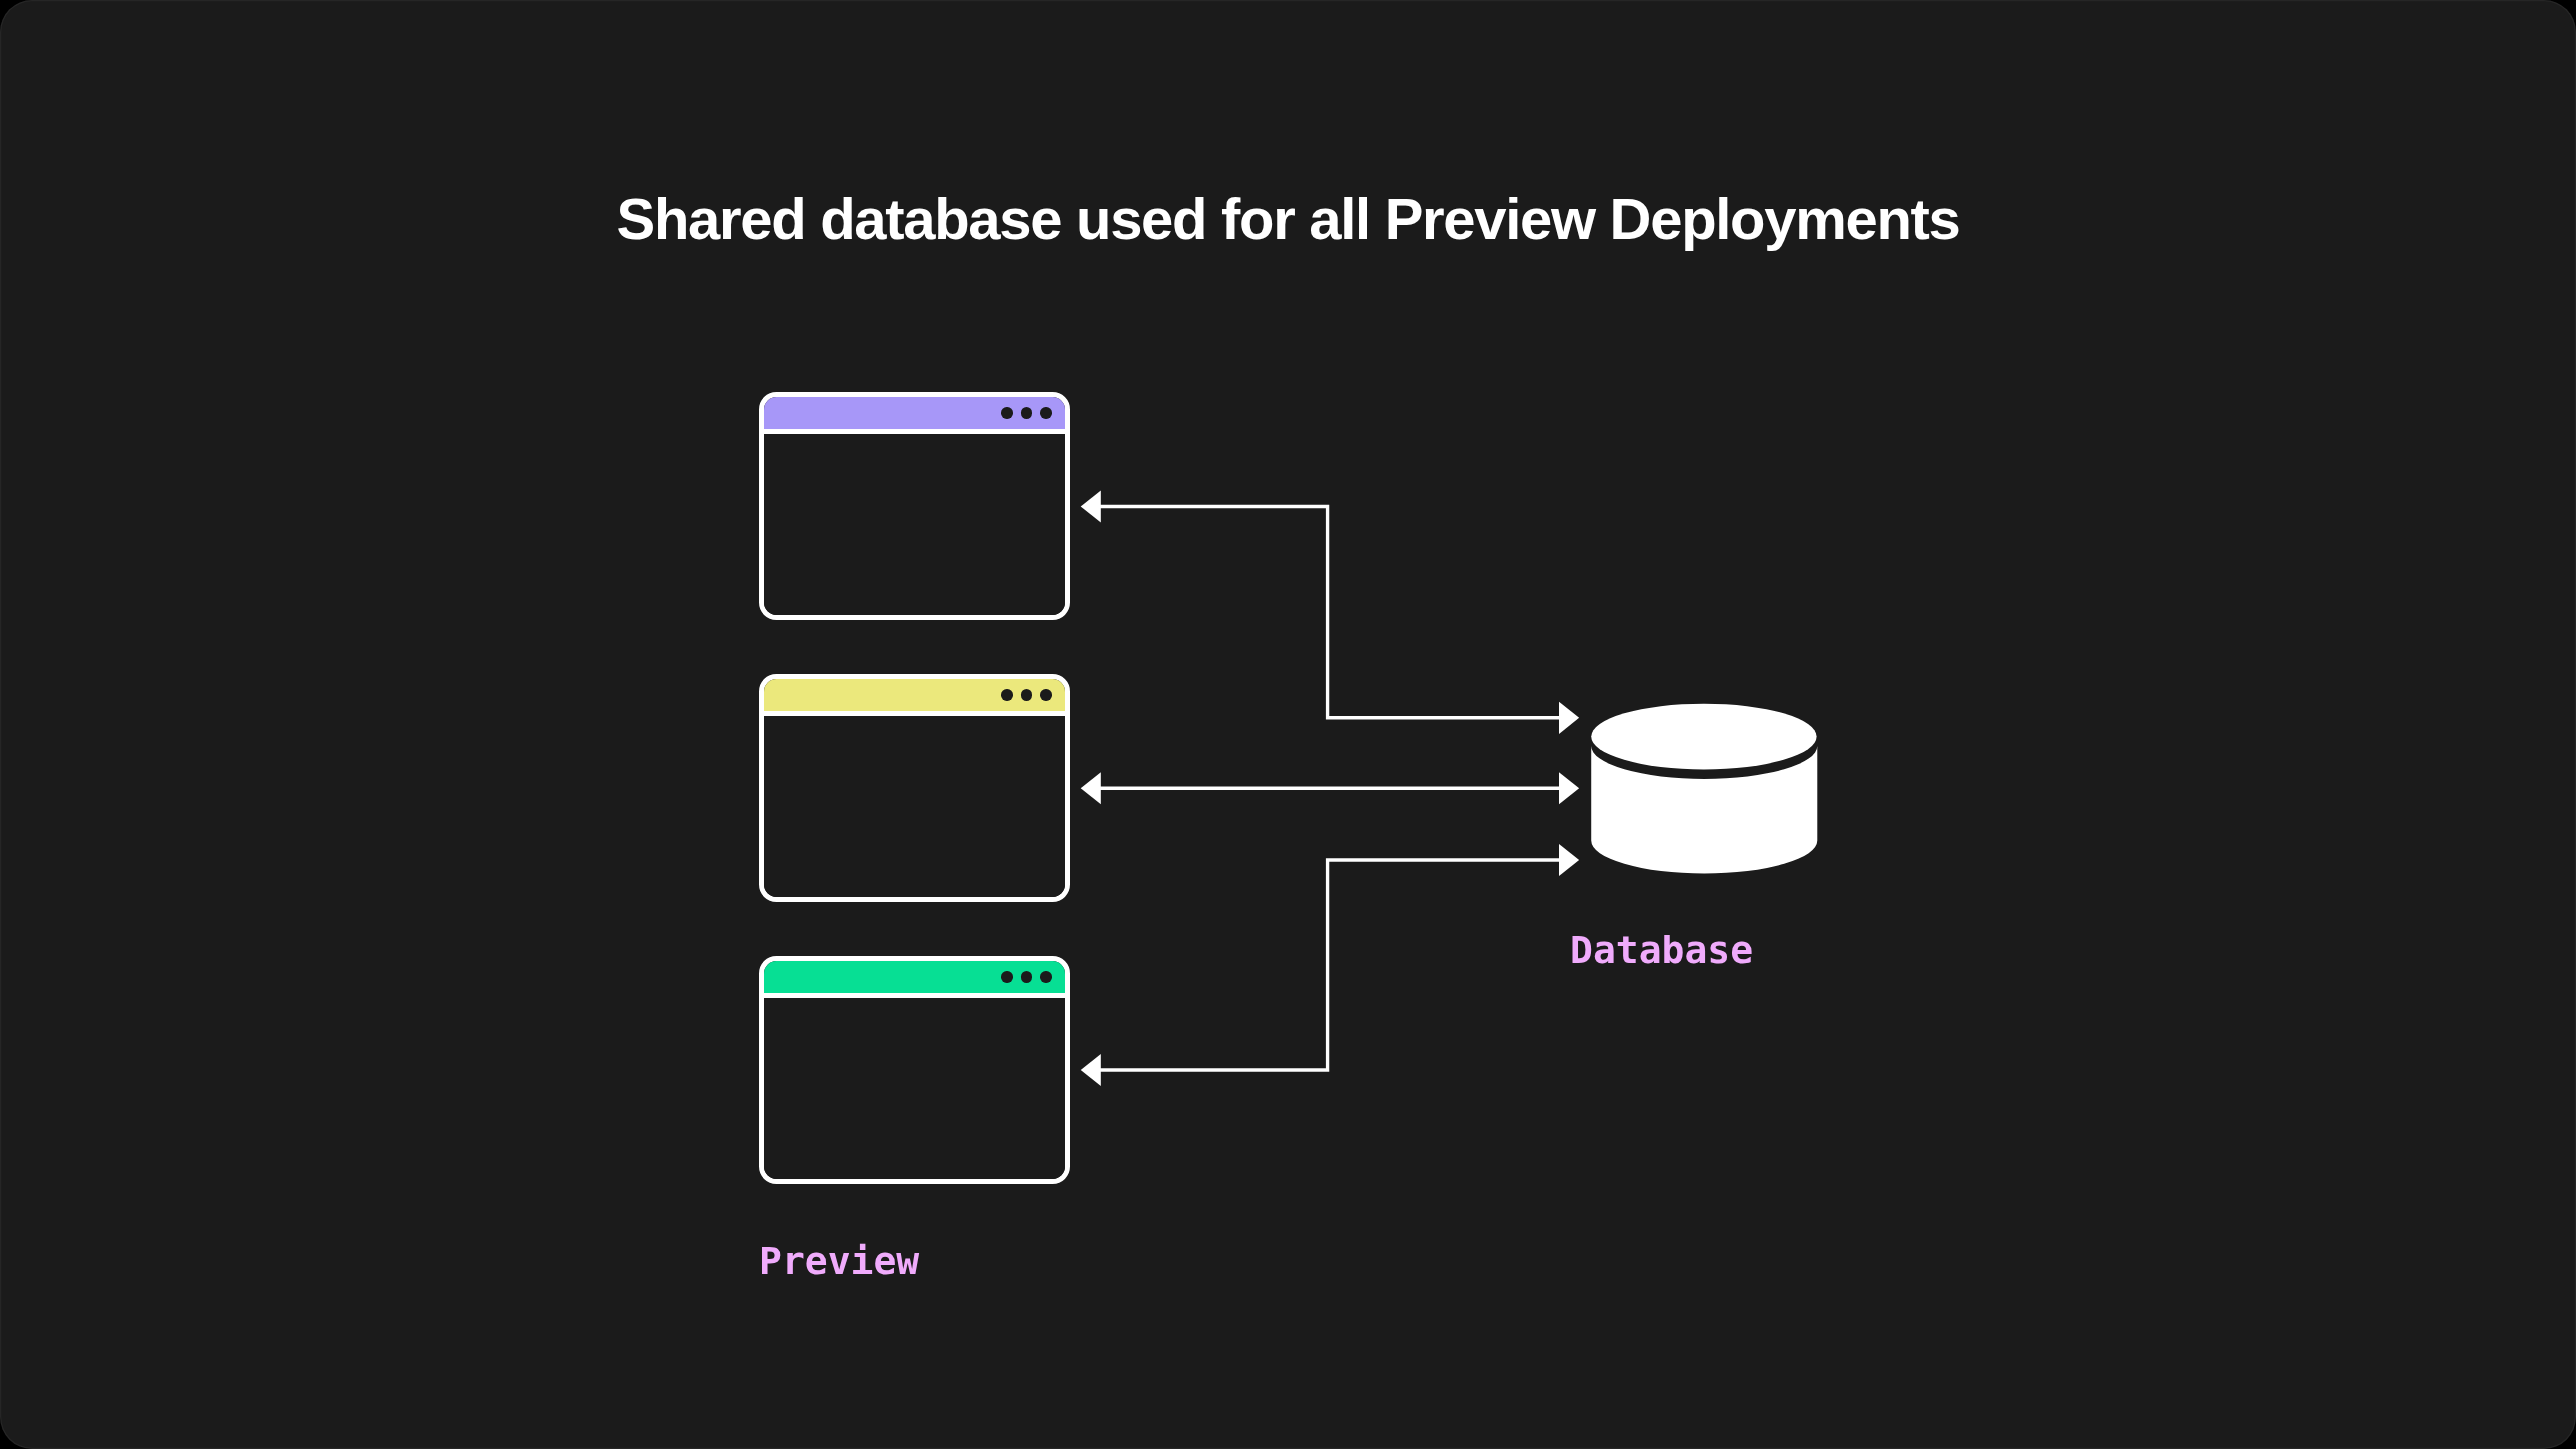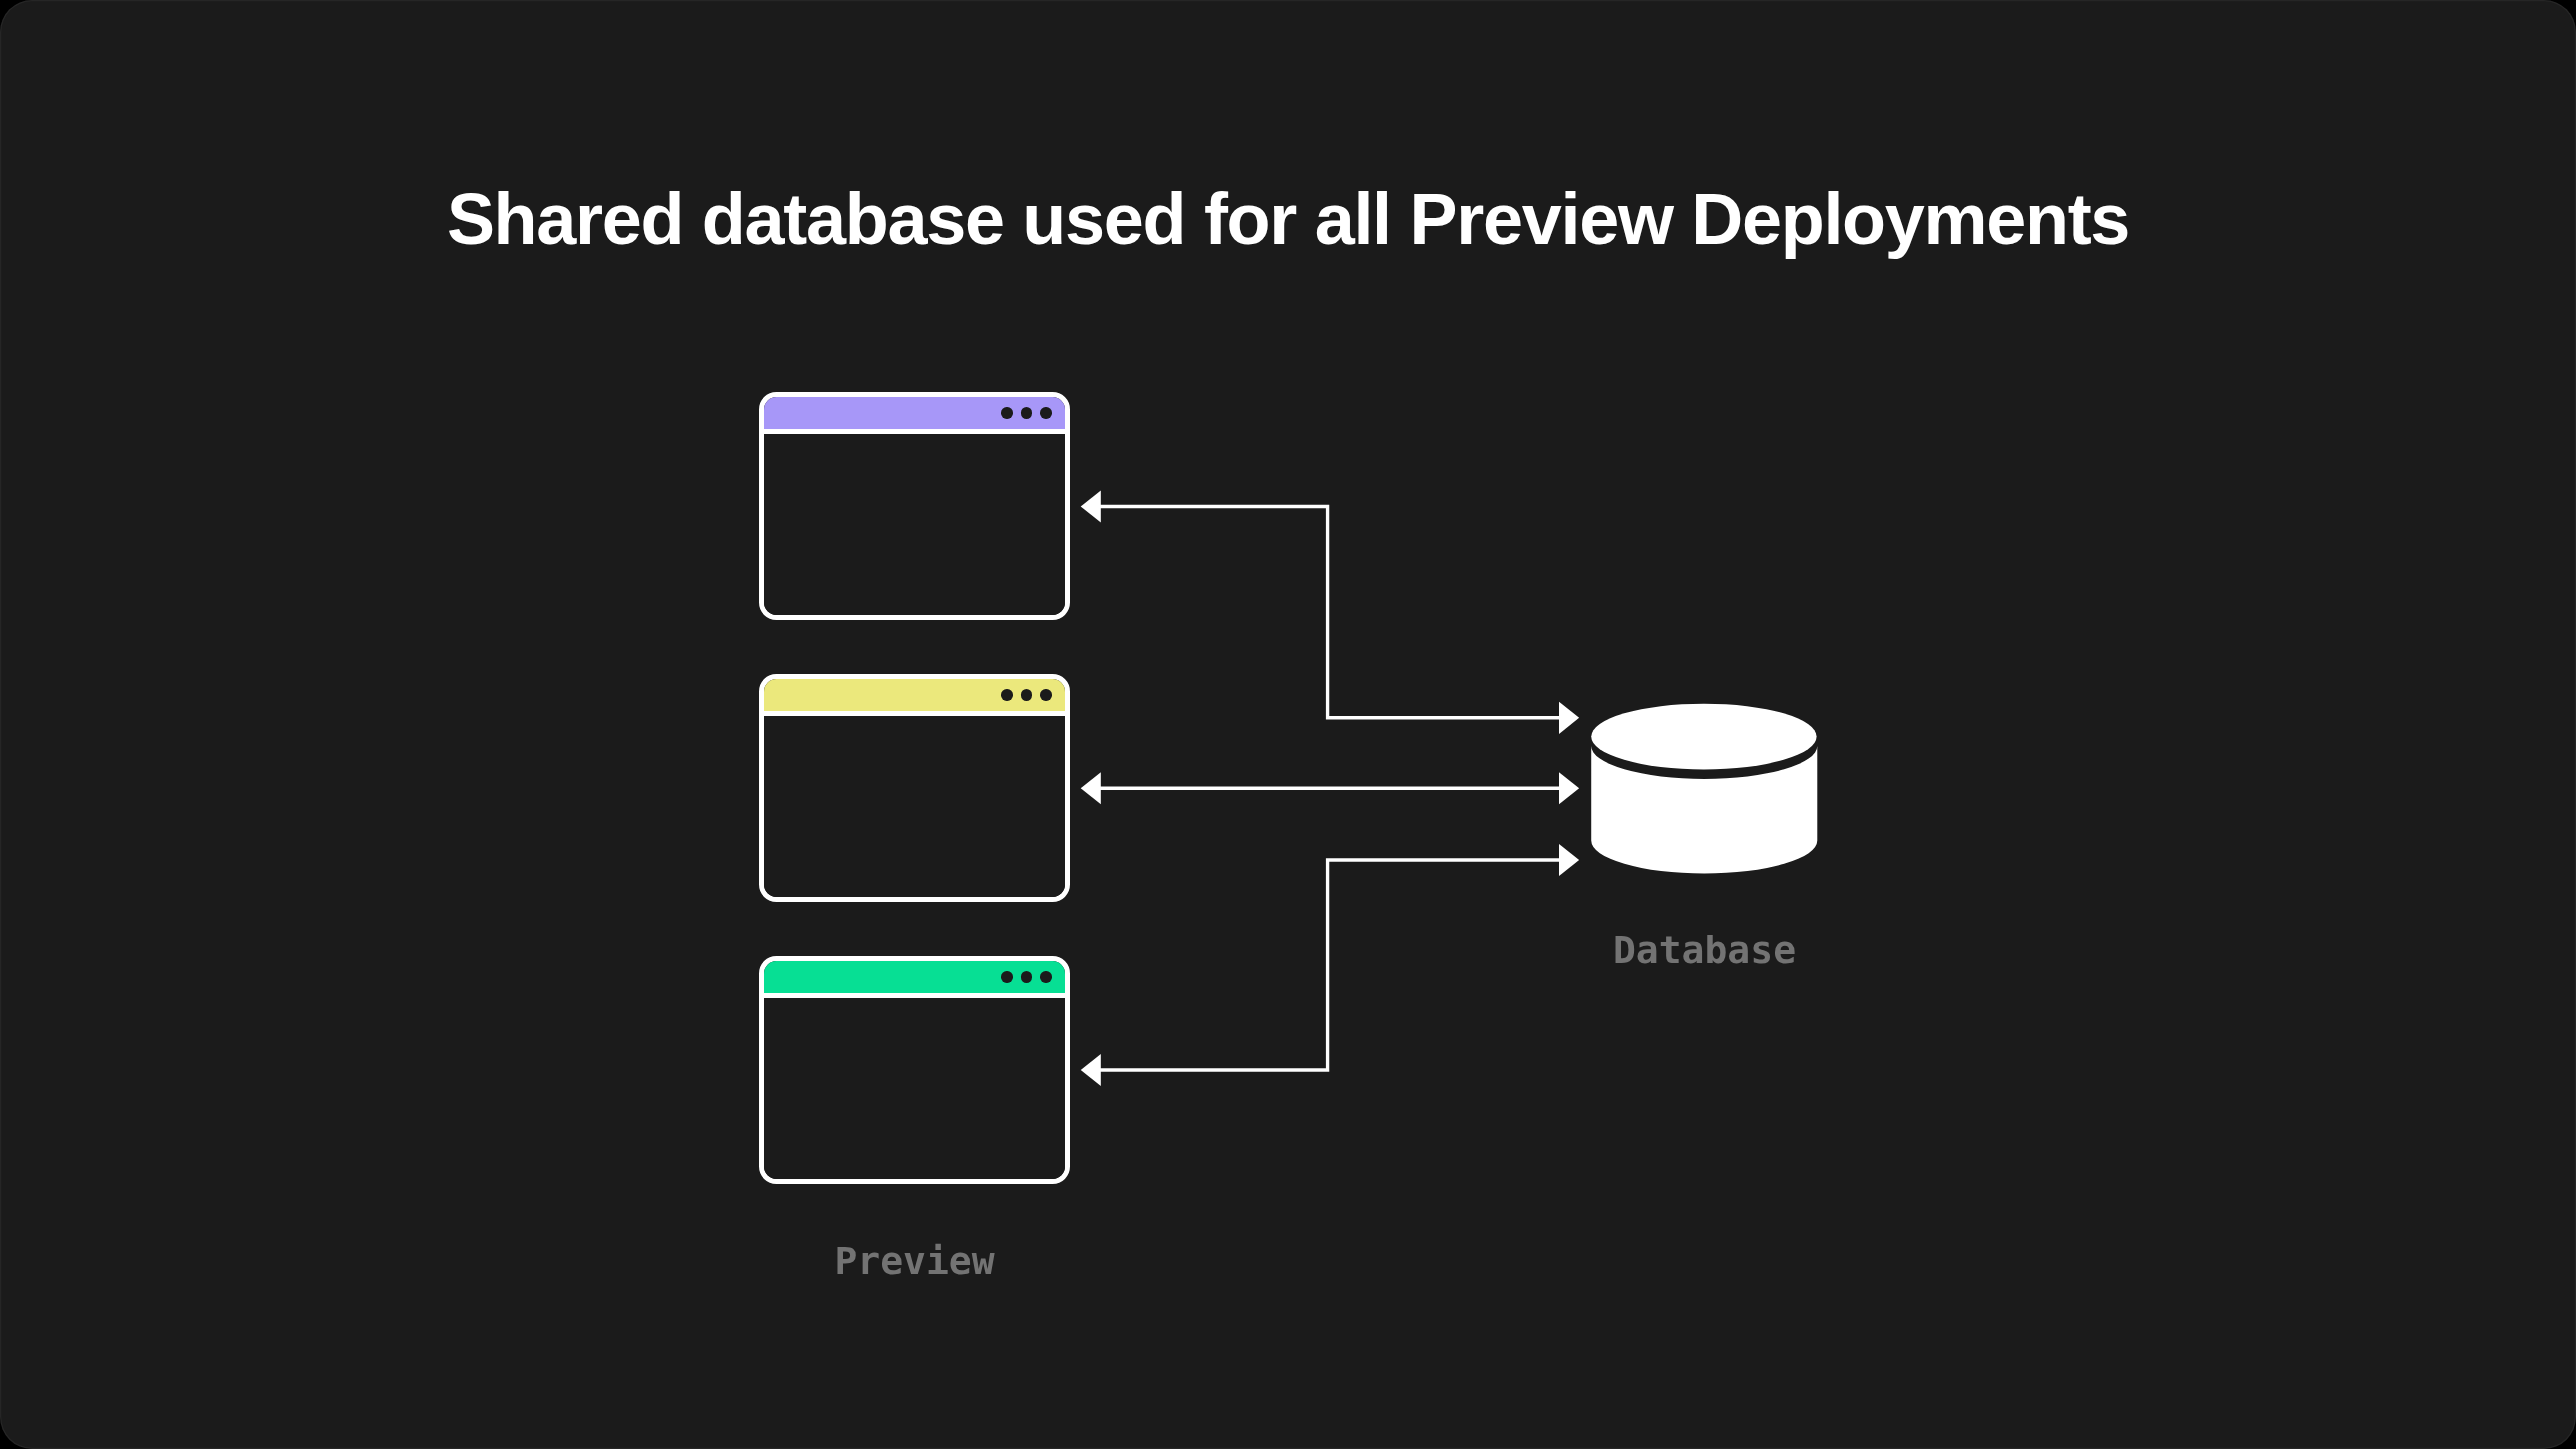--- a/index.html
+++ b/index.html
@@ -17,21 +17,21 @@
     box-shadow: inset 0 0 0 1.3px rgba(255,255,255,0.05);
     overflow: hidden;
   }
   .diagram-title {
     position: absolute;
     top: 180px;
     left: 0;
     width: 2576px;
     text-align: center;
     color: #ffffff;
-    font-size: 72px;
+    font-size: 58px;
     font-weight: 700;
     letter-spacing: -1.3px;
     line-height: 78px;
     white-space: nowrap;
   }
   .browser-window {
     position: absolute;
     left: 759px;
     width: 311px;
     height: 228px;
@@ -62,26 +62,25 @@
     width: 11.4px;
     height: 11.4px;
     border-radius: 50%;
   }
   .window-body {
     height: 100%;
     background: #1b1b1b;
   }
   .mono-label {
     position: absolute;
-    color: #737373;
+    color: #f0abfc;
     font-family: "DejaVu Sans Mono", monospace;
     font-weight: 700;
     font-size: 38px;
     line-height: 46px;
-    text-align: center;
     white-space: nowrap;
   }
   .previews-label {
     left: 759px;
     width: 311px;
     top: 1238px;
   }
   .database-label {
     left: 1570px;
     width: 269px;

